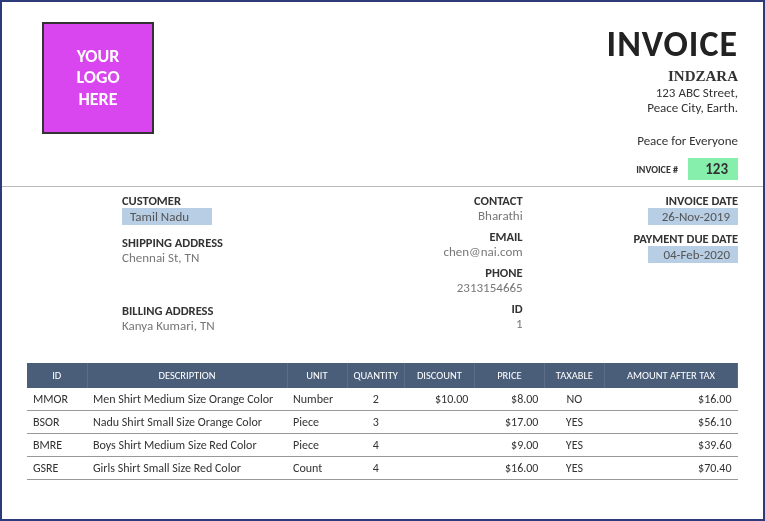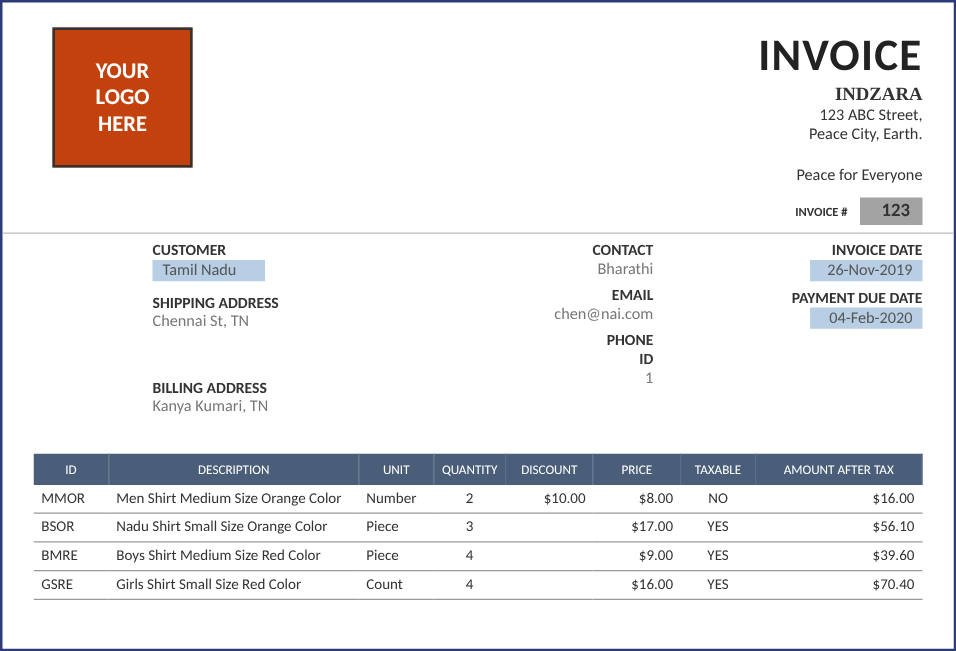--- a/index.html
+++ b/index.html
@@ -14,21 +14,21 @@
     overflow: hidden;
   }
   .header {
     display: flex;
     justify-content: space-between;
     padding: 20px 25px 10px 40px;
   }
   .logo-box {
     width: 112px;
     height: 112px;
-    background: #c2410c;
+    background: #d946ef;
     border: 2px solid #333;
     display: flex;
     flex-direction: column;
     justify-content: center;
     align-items: center;
     color: #fff;
     font-weight: bold;
     font-size: 18px;
     line-height: 1.2;
     text-align: center;
@@ -40,21 +40,21 @@
   .tagline { margin-top: 18px; font-size: 13px; }
   .invoice-num-row {
     display: flex;
     justify-content: flex-end;
     align-items: center;
     padding: 0 25px 6px 0;
     border-bottom: 1px solid #bbb;
   }
   .invoice-num-label { font-weight: bold; font-size: 10px; color: #333; margin-right: 10px; }
   .invoice-num-value {
-    background: #a3a3a3;
+    background: #86efac;
     padding: 2px 10px;
     font-weight: bold;
     font-size: 15px;
     color: #333;
     min-width: 50px;
     text-align: right;
   }
   .info-section {
     display: flex;
     padding: 6px 25px 10px 120px;
@@ -138,20 +138,21 @@
     <div style="height:28px"></div>
     <div class="field-label">BILLING ADDRESS</div>
     <div class="field-value">Kanya Kumari, TN</div>
   </div>
   <div class="info-col mid">
     <div class="field-label">CONTACT</div>
     <div class="field-value">Bharathi</div>
     <div class="field-label">EMAIL</div>
     <div class="field-value">chen@nai.com</div>
     <div class="field-label">PHONE</div>
+    <div class="field-value">2313154665</div>
     <div class="field-label">ID</div>
     <div class="field-value">1</div>
   </div>
   <div class="info-col right">
     <div class="field-label">INVOICE DATE</div>
     <div class="field-value hl"><span class="val-hl">26-Nov-2019</span></div>
     <div class="field-label">PAYMENT DUE DATE</div>
     <div class="field-value hl"><span class="val-hl">04-Feb-2020</span></div>
   </div>
 </div>

